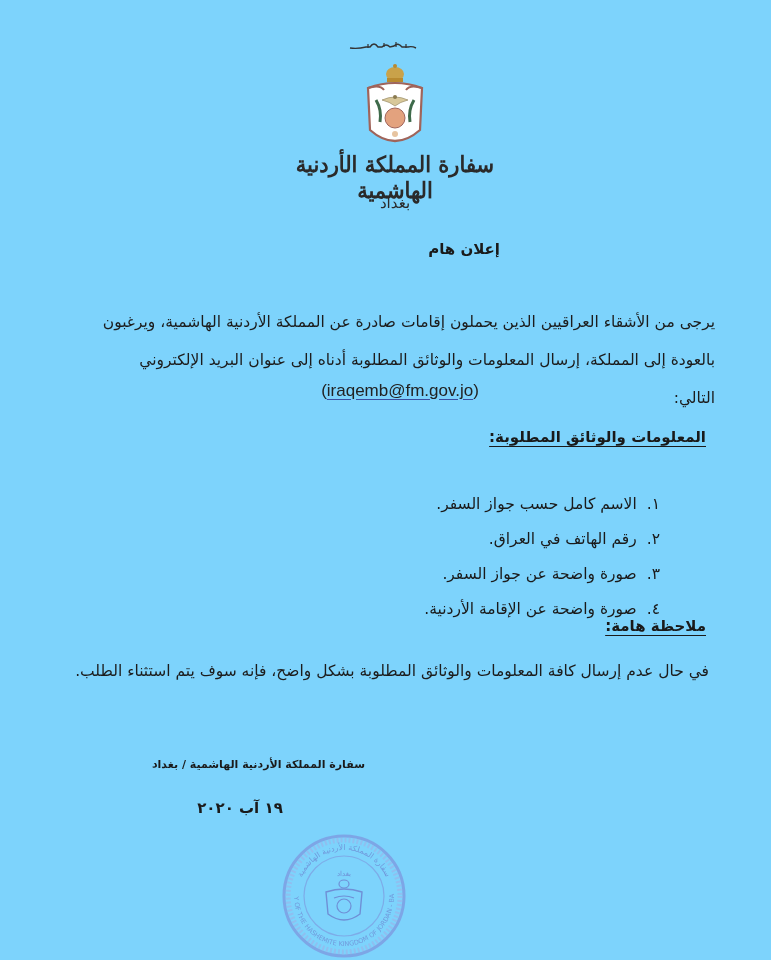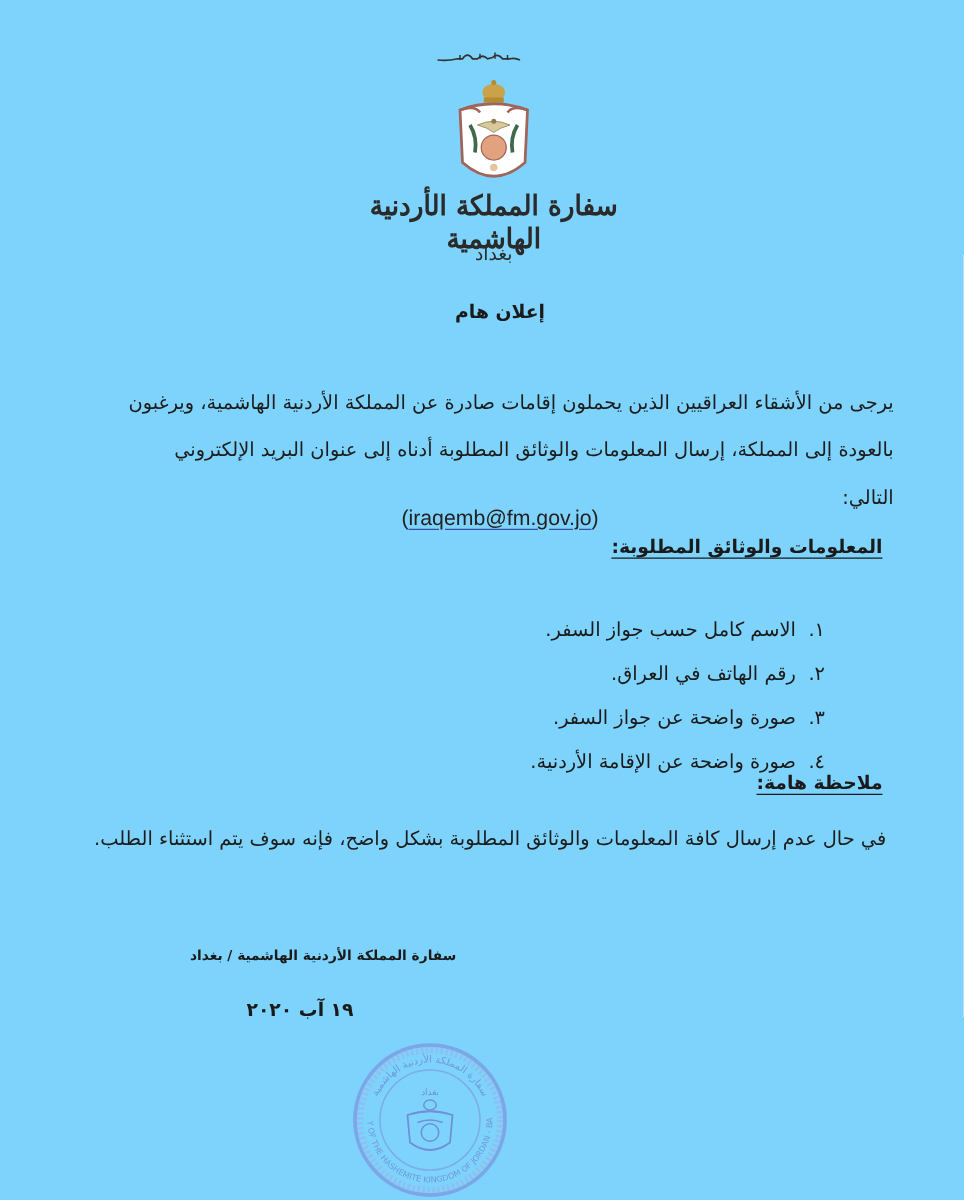--- a/index.html
+++ b/index.html
@@ -58,21 +58,21 @@
       font-family: "DejaVu Serif", serif;
       font-size: 15px;
       letter-spacing: 3px;
       color: #2a2a2a;
     }
     .title {
       position: absolute;
       left: 300px;
       top: 240px;
       width: 200px;
-      text-align: center;
+      text-align: right;
       direction: rtl;
       font-size: 15px;
       font-weight: bold;
       color: #1a1a1a;
     }
     .body-para {
       position: absolute;
       left: 95px;
       right: 56px;
       top: 303px;
@@ -84,21 +84,20 @@
     }
     .email {
       position: absolute;
       left: 300px;
       top: 381px;
       width: 200px;
       text-align: center;
       font-family: "Liberation Sans", sans-serif;
       font-size: 17px;
       color: #222;
-      margin-top: 24px;
     }
     .email a {
       color: #222;
       text-decoration: underline;
       text-decoration-color: #3a4fa0;
       text-underline-offset: 3px;
     }
     .section-heading {
       position: absolute;
       right: 65px;

